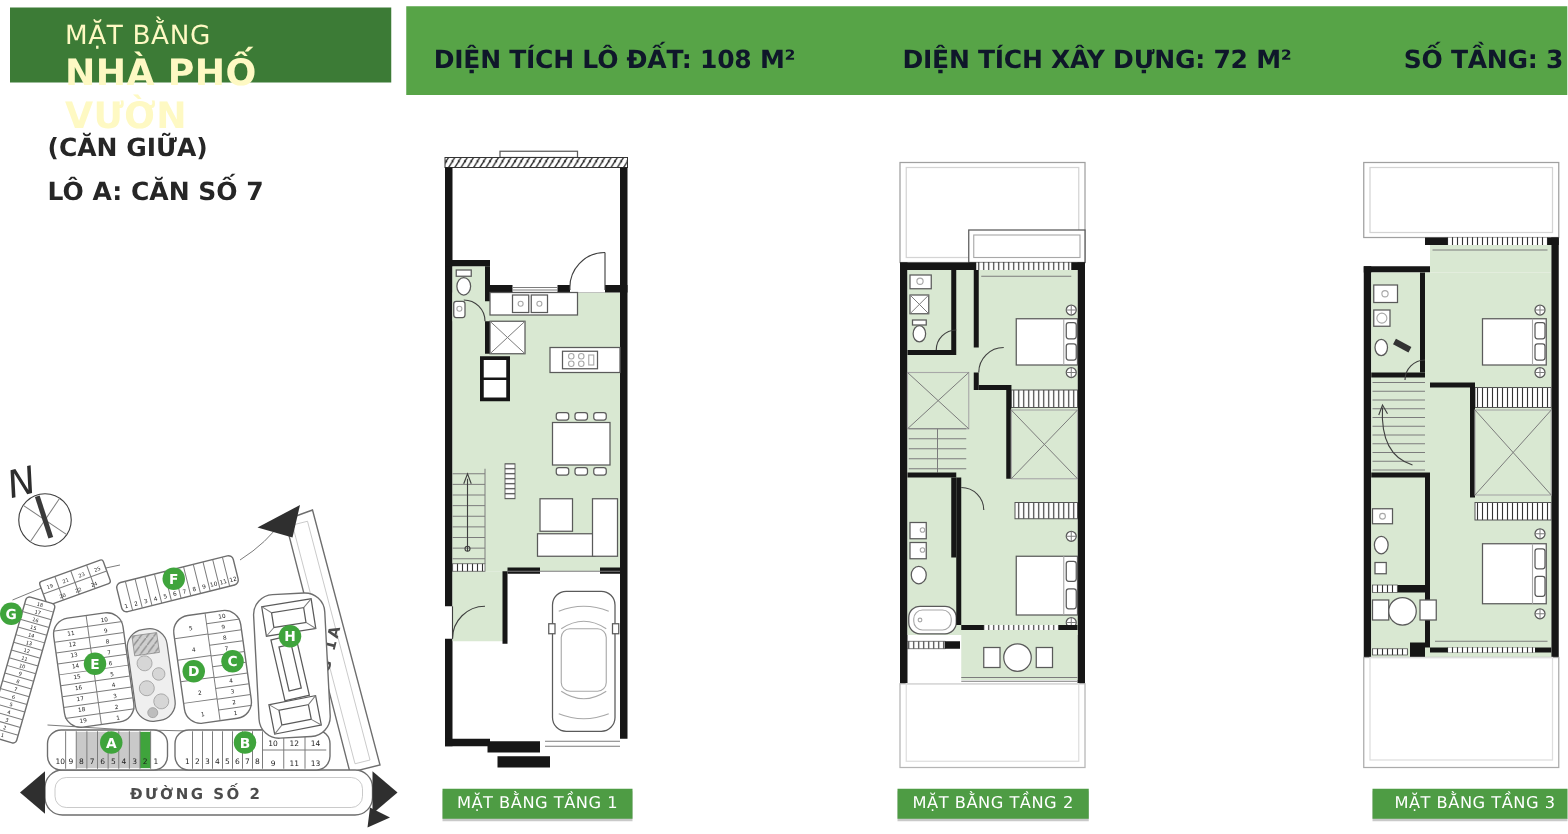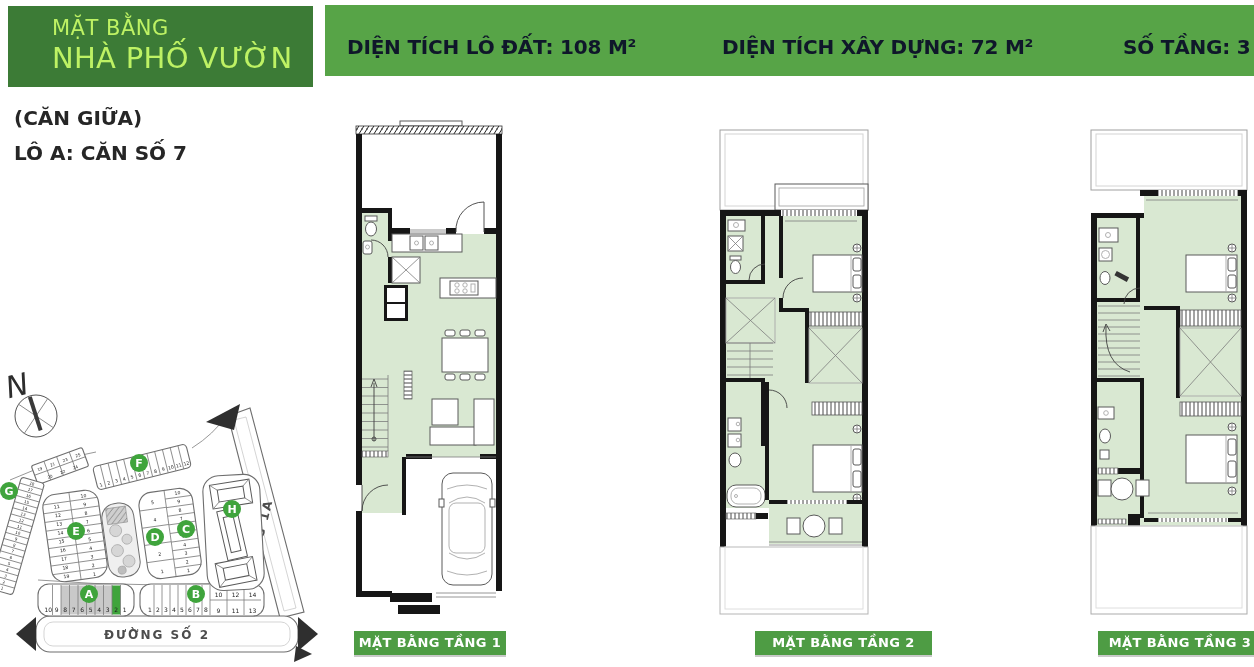--- a/index.html
+++ b/index.html
@@ -1,35 +1,35 @@
 <!DOCTYPE html>
 <html><head>
 <meta charset="utf-8">
 <style>
   html,body{margin:0;padding:0;background:#fff;}
   body{width:1254px;height:667px;overflow:hidden;
        font-family:"DejaVu Sans","Liberation Sans",sans-serif;}
   .page{position:relative;width:1254px;height:667px;background:#fff;}
   .abs{position:absolute;}
   
-  .banner{left:8px;top:6px;width:305px;height:81px;background:#3c7b36;color:#bef264;
+  .banner{left:8px;top:6px;width:305px;height:60px;background:#3c7b36;color:#fef9c3;
           box-sizing:border-box;padding:10px 0 0 44px;}
   .banner .l1{font-size:21px;letter-spacing:.5px;}
-  .banner .l2{font-size:29px;font-weight:normal;letter-spacing:.3px;margin-top:1px;}
+  .banner .l2{font-size:29px;font-weight:bold;letter-spacing:.3px;margin-top:1px;}
   .strip{left:325px;top:5px;width:929px;height:71px;background:#57a447;color:#0f172a;}
   .stat{position:absolute;top:30px;font-size:20px;font-weight:600;
         letter-spacing:-.2px;white-space:nowrap;}
   #stat1{left:22px}#stat2{left:397px}#stat3{left:798px}
-  .sub{color:#262626;font-weight:bold;font-size:20px;white-space:nowrap;}
+  .sub{color:#262626;font-weight:bold;font-size:20px;white-space:nowrap;margin-left:24px;}
   #sub1{left:14px;top:106px}#sub2{left:14px;top:141px}
   
-  .flabel{background:#4e9c44;color:#fff;font-size:13px;font-weight:bold;text-align:center;
+  .flabel{background:#4e9c44;color:#fff;font-size:13px;font-weight:normal;text-align:center;
           height:24px;line-height:24px;letter-spacing:.4px;box-shadow:0 2px 0 #c9c9c9;}
   #flabel1{left:354px;top:631px;width:152px}
-  #flabel2{left:755px;top:631px;width:177px}
+  #flabel2{left:718px;top:631px;width:153px}
   #flabel3{left:1098px;top:631px;width:164px}
   svg.abs{overflow:visible}
   
   .w{fill:#161616}
   .g{fill:#d9e8d2}
   .f{fill:#fff;stroke:#5a5a5a;stroke-width:1}
   .t{fill:none;stroke:#a8a8a8;stroke-width:.9}
   .x{fill:none;stroke:#7c7c7c;stroke-width:.8}
   .d{fill:none;stroke:#3f3f3f;stroke-width:.9}
   .road{fill:#fff;stroke:#6e6e6e;stroke-width:1.1}

